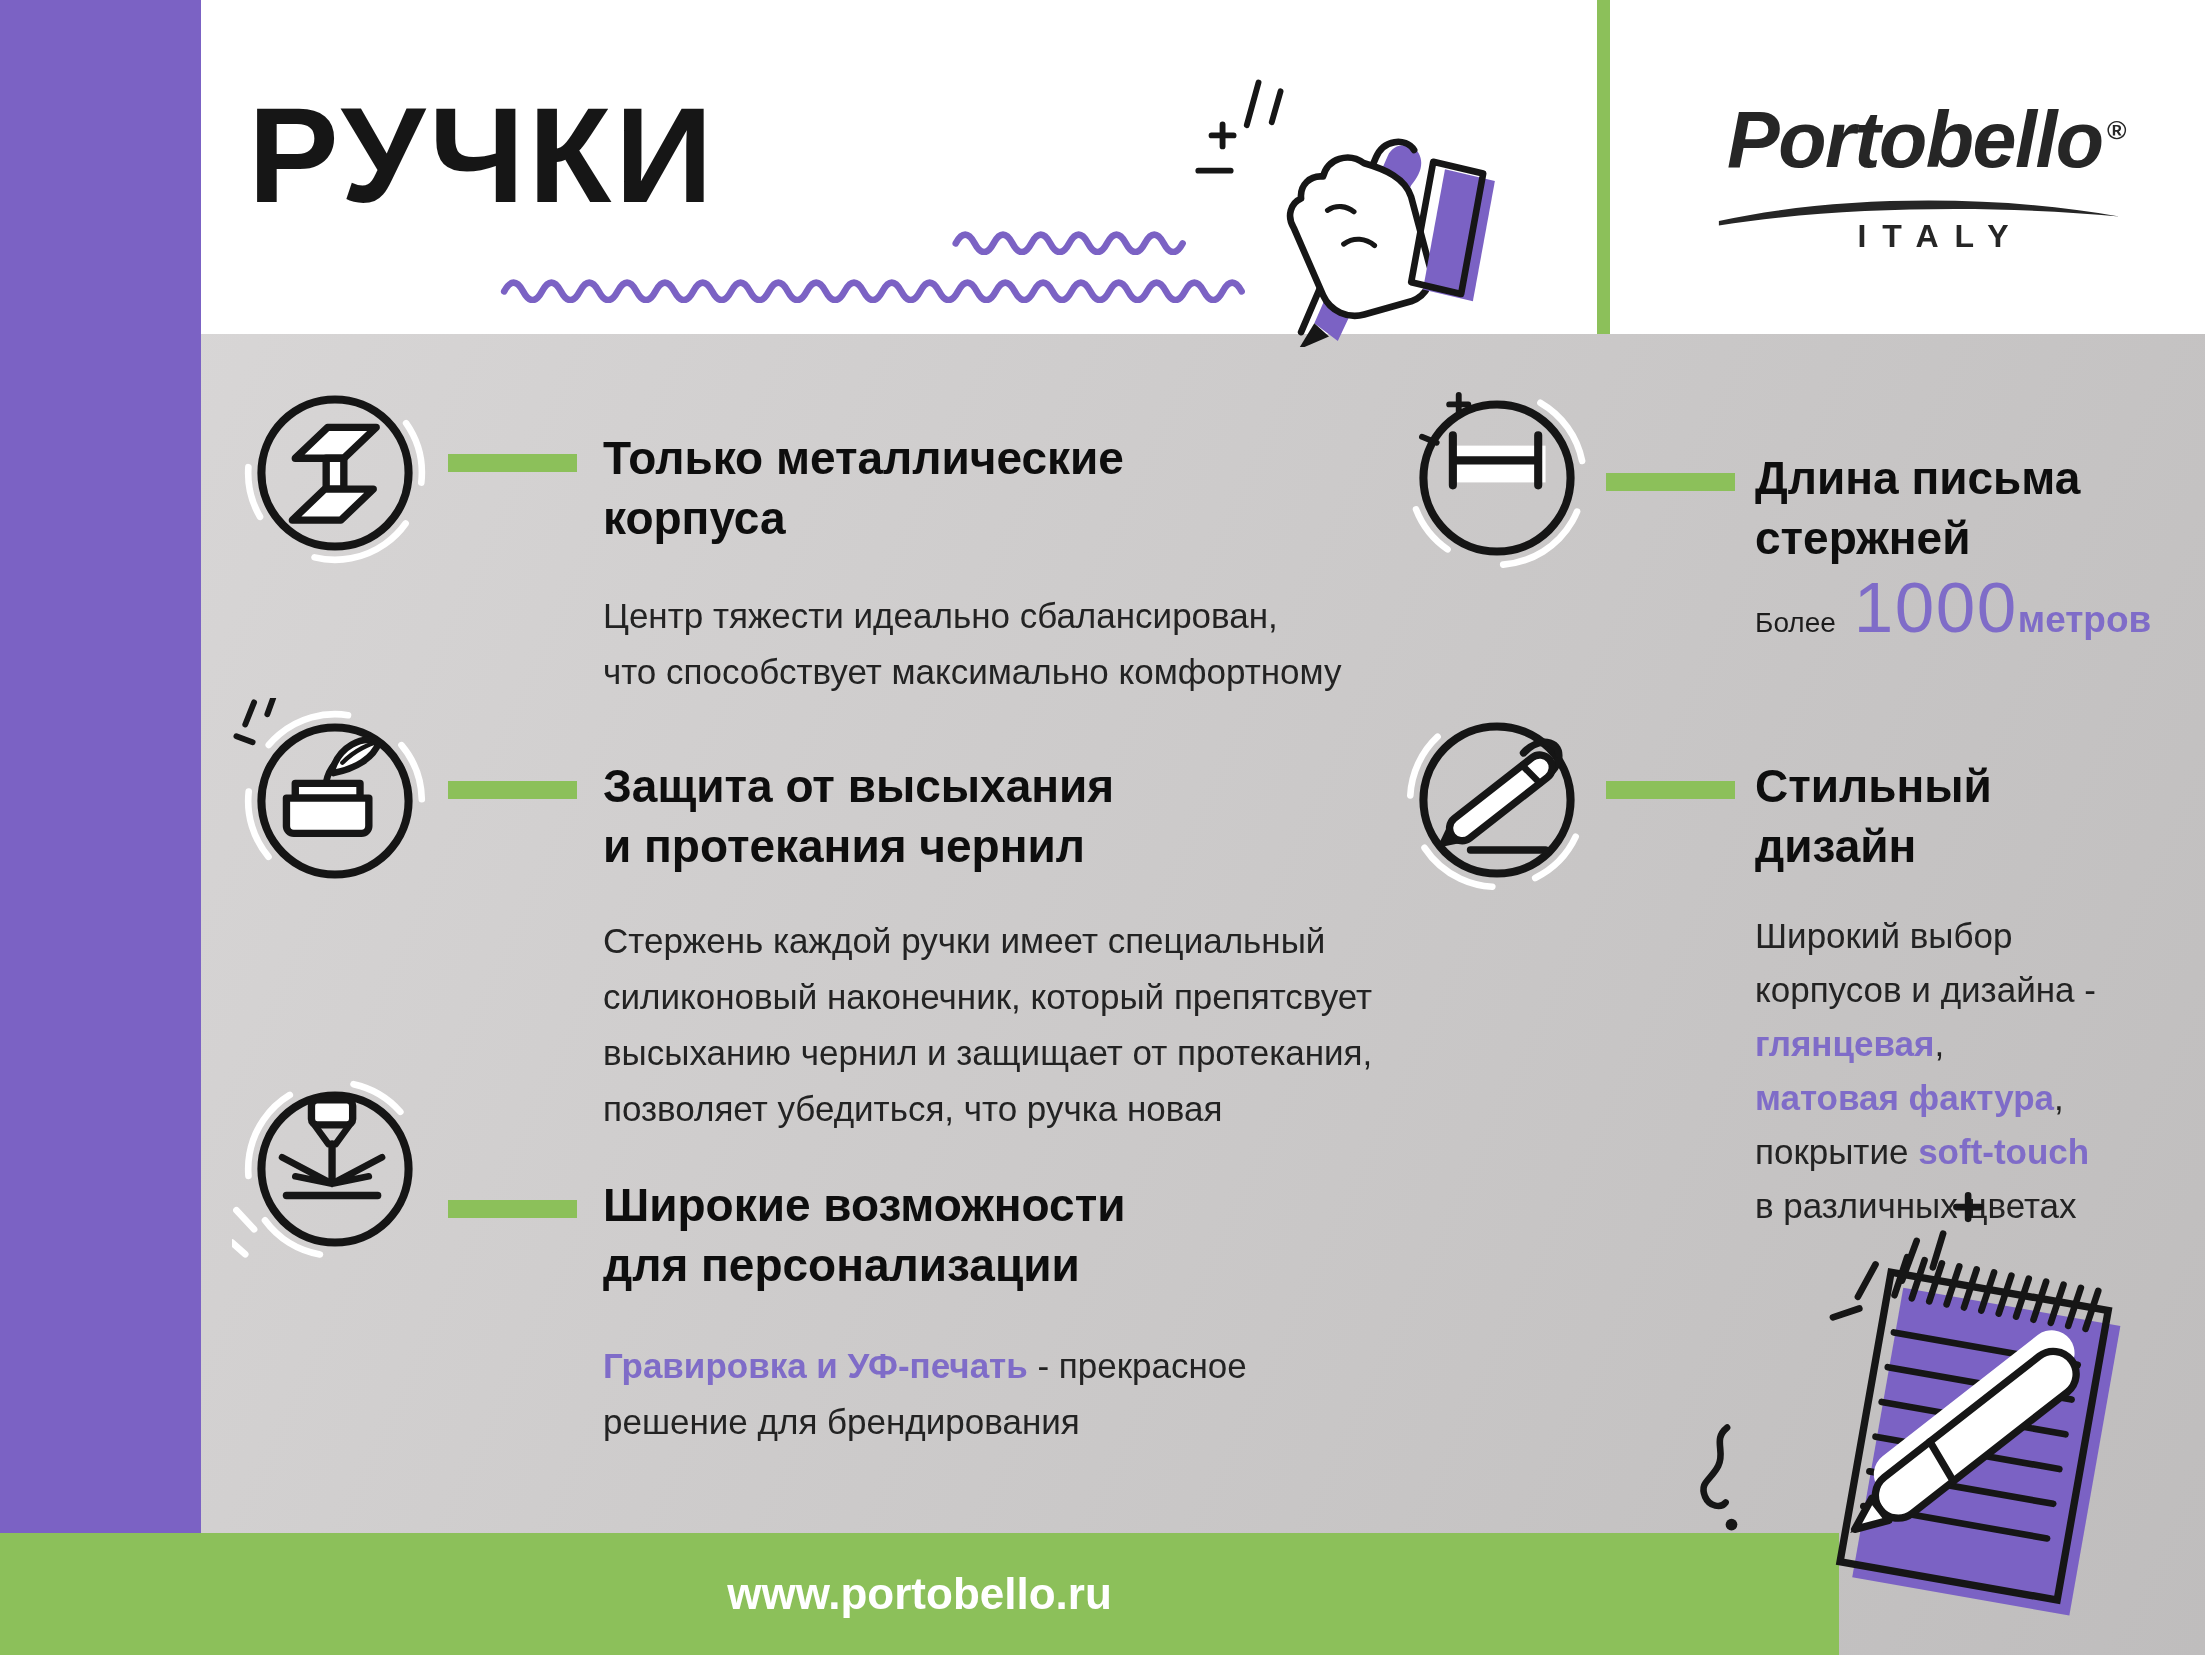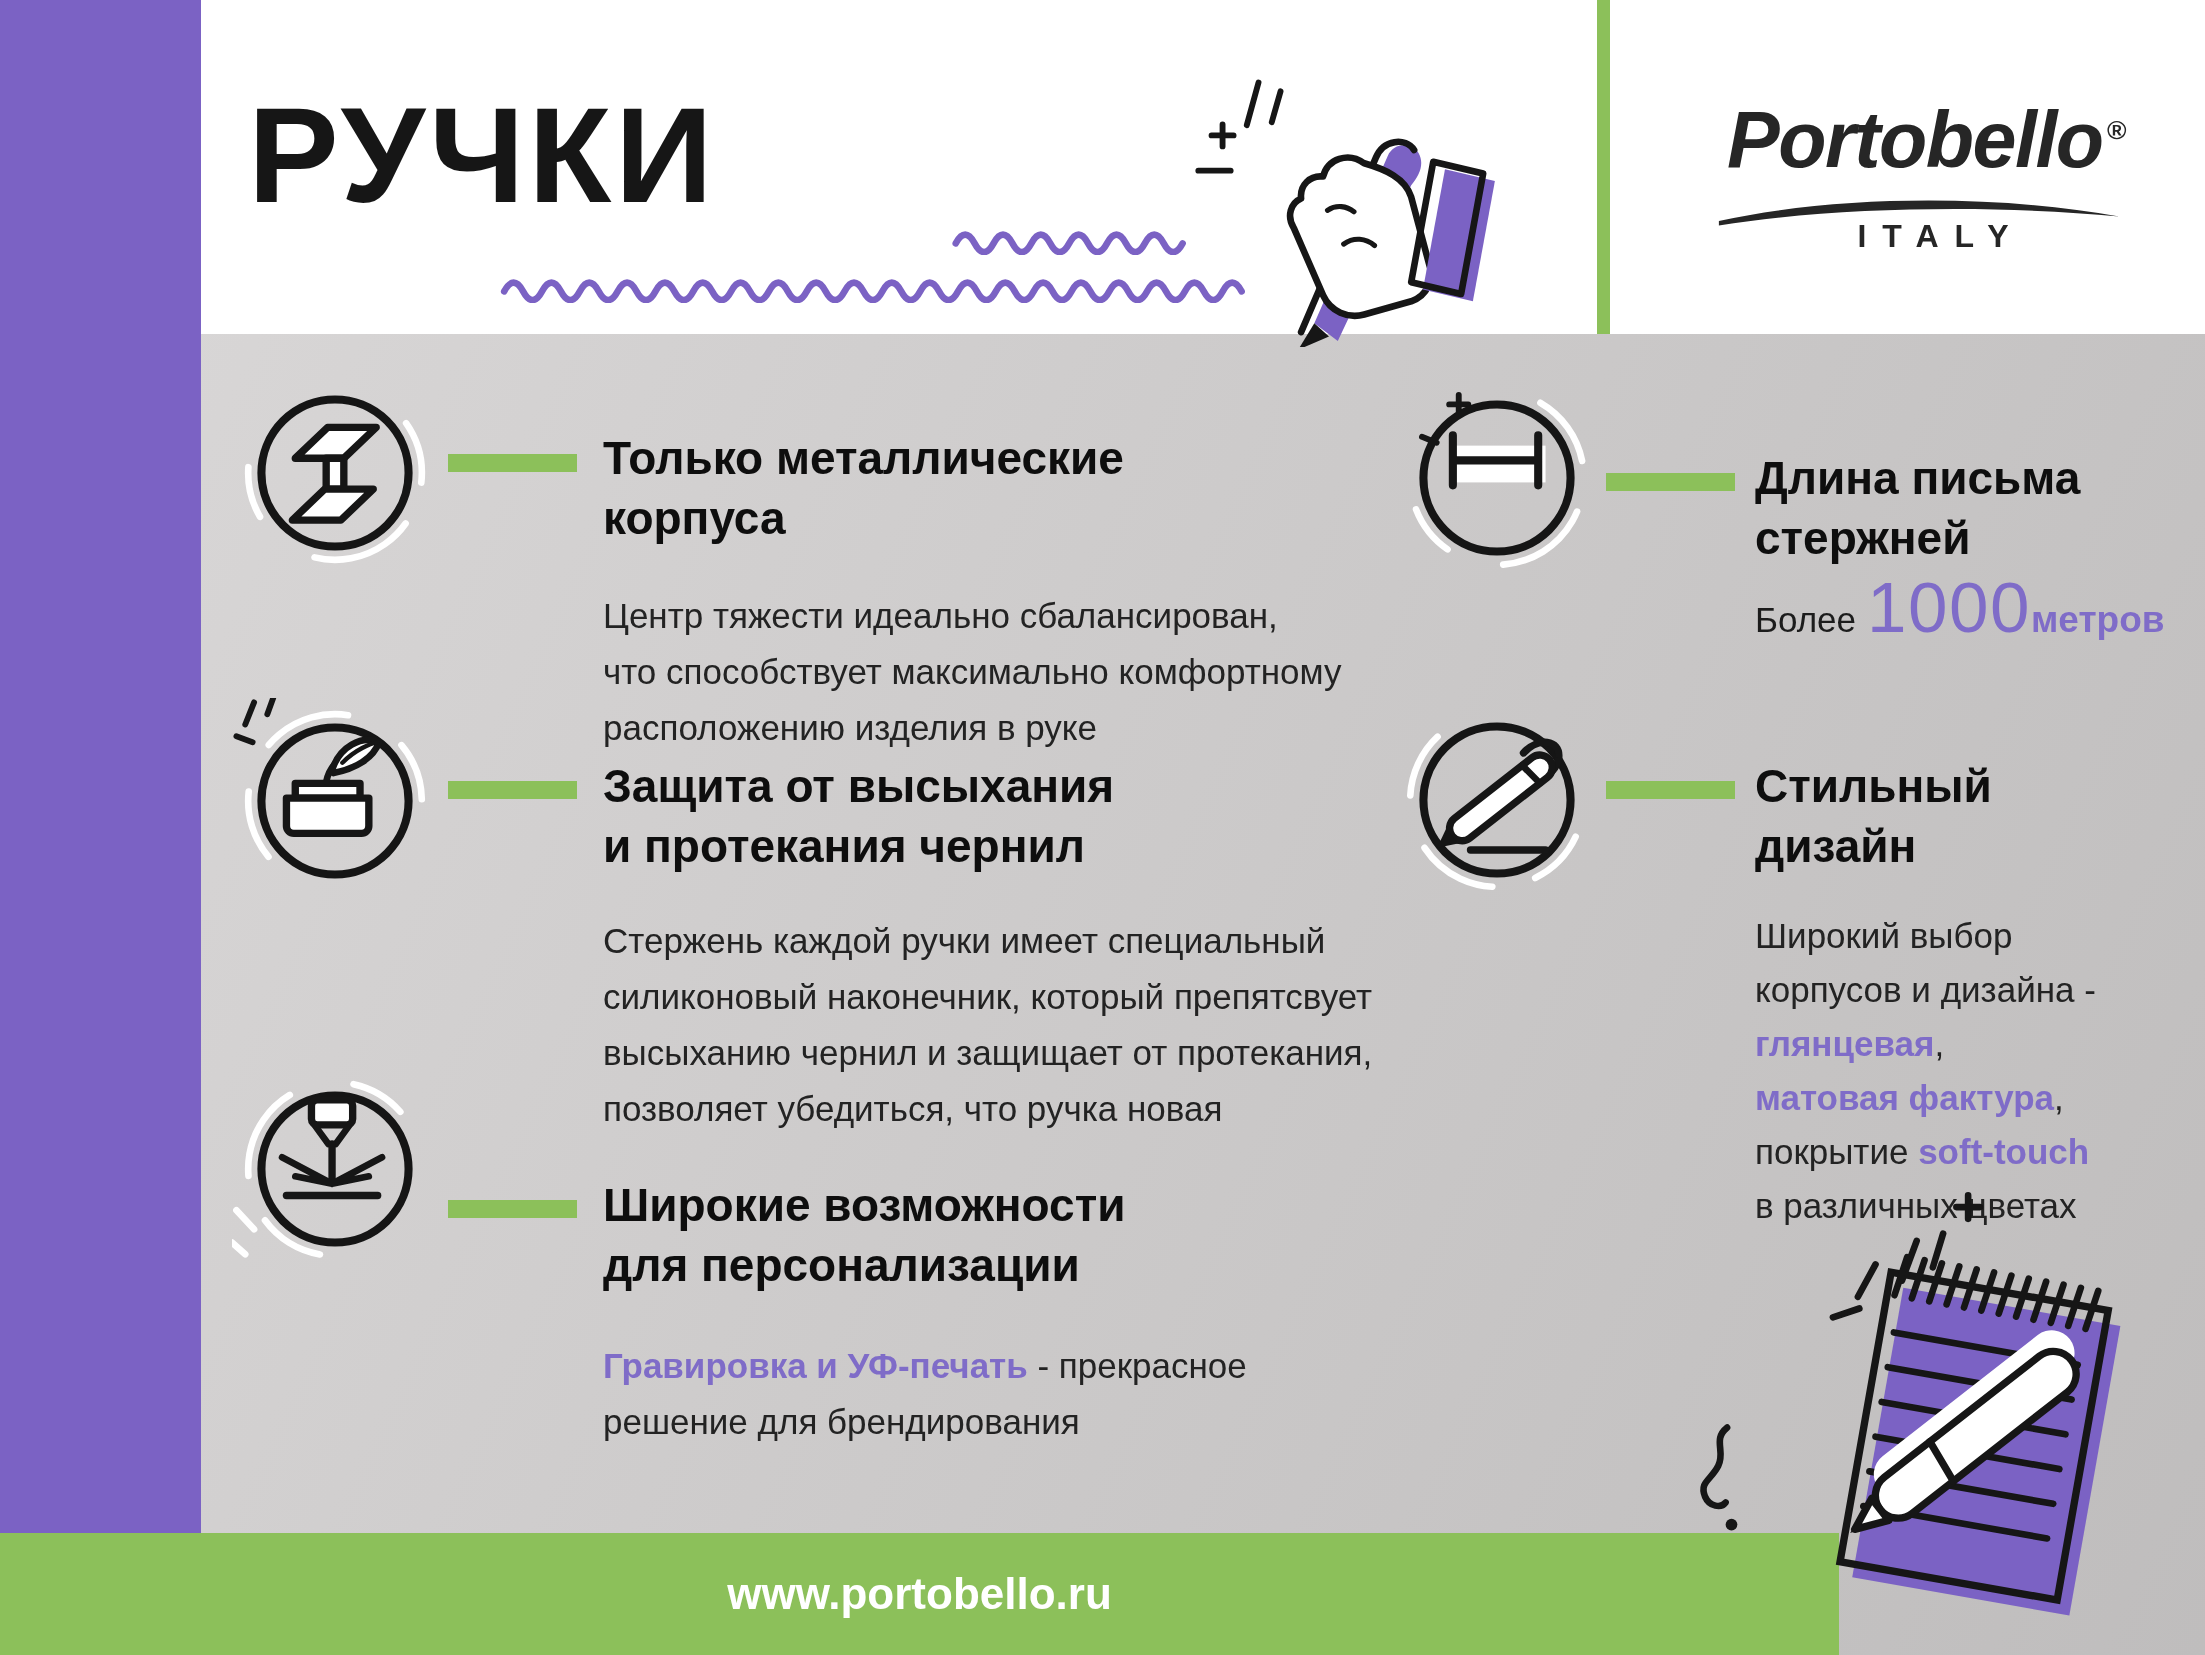--- a/index.html
+++ b/index.html
@@ -28,21 +28,21 @@
   .swoosh{left:1713px;top:193px}
   .country{left:1727px;top:218px;width:412px;text-align:center;font-size:32px;font-weight:700;
            letter-spacing:16px;color:#262626;text-indent:16px}
 
   
   .connector{height:18.4px;background:var(--green)}
   .heading{font-size:46px;line-height:60px;font-weight:700;color:#0e0e0e;white-space:nowrap}
   .bodytext{font-size:35px;line-height:56px;font-weight:400;color:#232323;white-space:nowrap}
   .accent{color:var(--purple_text);font-weight:700}
   .value-row{display:flex;align-items:baseline;white-space:nowrap}
-  .more{font-size:35px;color:#1c1c1c;margin-right:11px}
+  .more{font-size:28px;color:#1c1c1c;margin-right:18px}
   .big{font-size:71px;font-weight:400;color:var(--purple_text);letter-spacing:1.5px}
   .unit{font-size:37px;font-weight:700;color:var(--purple_text)}
 
   
   .footer{left:0;top:1533px;width:1839px;height:122px;background:var(--green);z-index:3}
   .footer span{display:block;text-align:center;line-height:122px;font-size:44px;font-weight:700;color:#ffffff}
 
   .illu{z-index:4}
   svg .ink{stroke:#161616;fill:none;stroke-linecap:round;stroke-linejoin:round}
   svg .wf{fill:#ffffff;stroke:#161616;stroke-linecap:round;stroke-linejoin:round}
@@ -98,21 +98,20 @@
       <path class="wf" stroke-width="10" d="M82,204 L126,162 L192,162 L148,204 Z"></path>
     </svg>
     <div class="abs connector" style="left:448px;top:454px;width:129px"></div>
     <h2 class="abs heading" style="left:603px;top:428px">
       <span style="display:block">Только металлические</span>
       <span style="display:block">корпуса</span>
     </h2>
     <p class="abs bodytext" style="left:603px;top:588px">
       <span style="display:block">Центр тяжести идеально сбалансирован,</span>
       <span style="display:block">что способствует максимально комфортному</span>
-      <span style="display:block">расположению изделия в руке</span>
     </p>
   </section>
 
   <section>
     <svg class="abs" style="left:232px;top:698px" width="206" height="206" viewBox="0 0 280 280">
       <circle class="white-arc" cx="140" cy="140" r="118" stroke-width="9" stroke-dasharray="95 70 120 85 80 999" transform="rotate(140 140 140)"></circle>
       <path class="ink" stroke-width="8" d="M30,6 L18,36 M56,0 L48,22 M6,52 L28,60"></path>
       <circle cx="140" cy="140" r="100" fill="none" stroke="#151515" stroke-width="11"></circle>
       <path class="wf" stroke-width="10" d="M86,116 h88 v20 h-88 Z"></path>
       <path class="wf" stroke-width="10" d="M74,136 h112 v38 a10,10 0 0 1 -10,10 h-92 a10,10 0 0 1 -10,-10 Z"></path>

